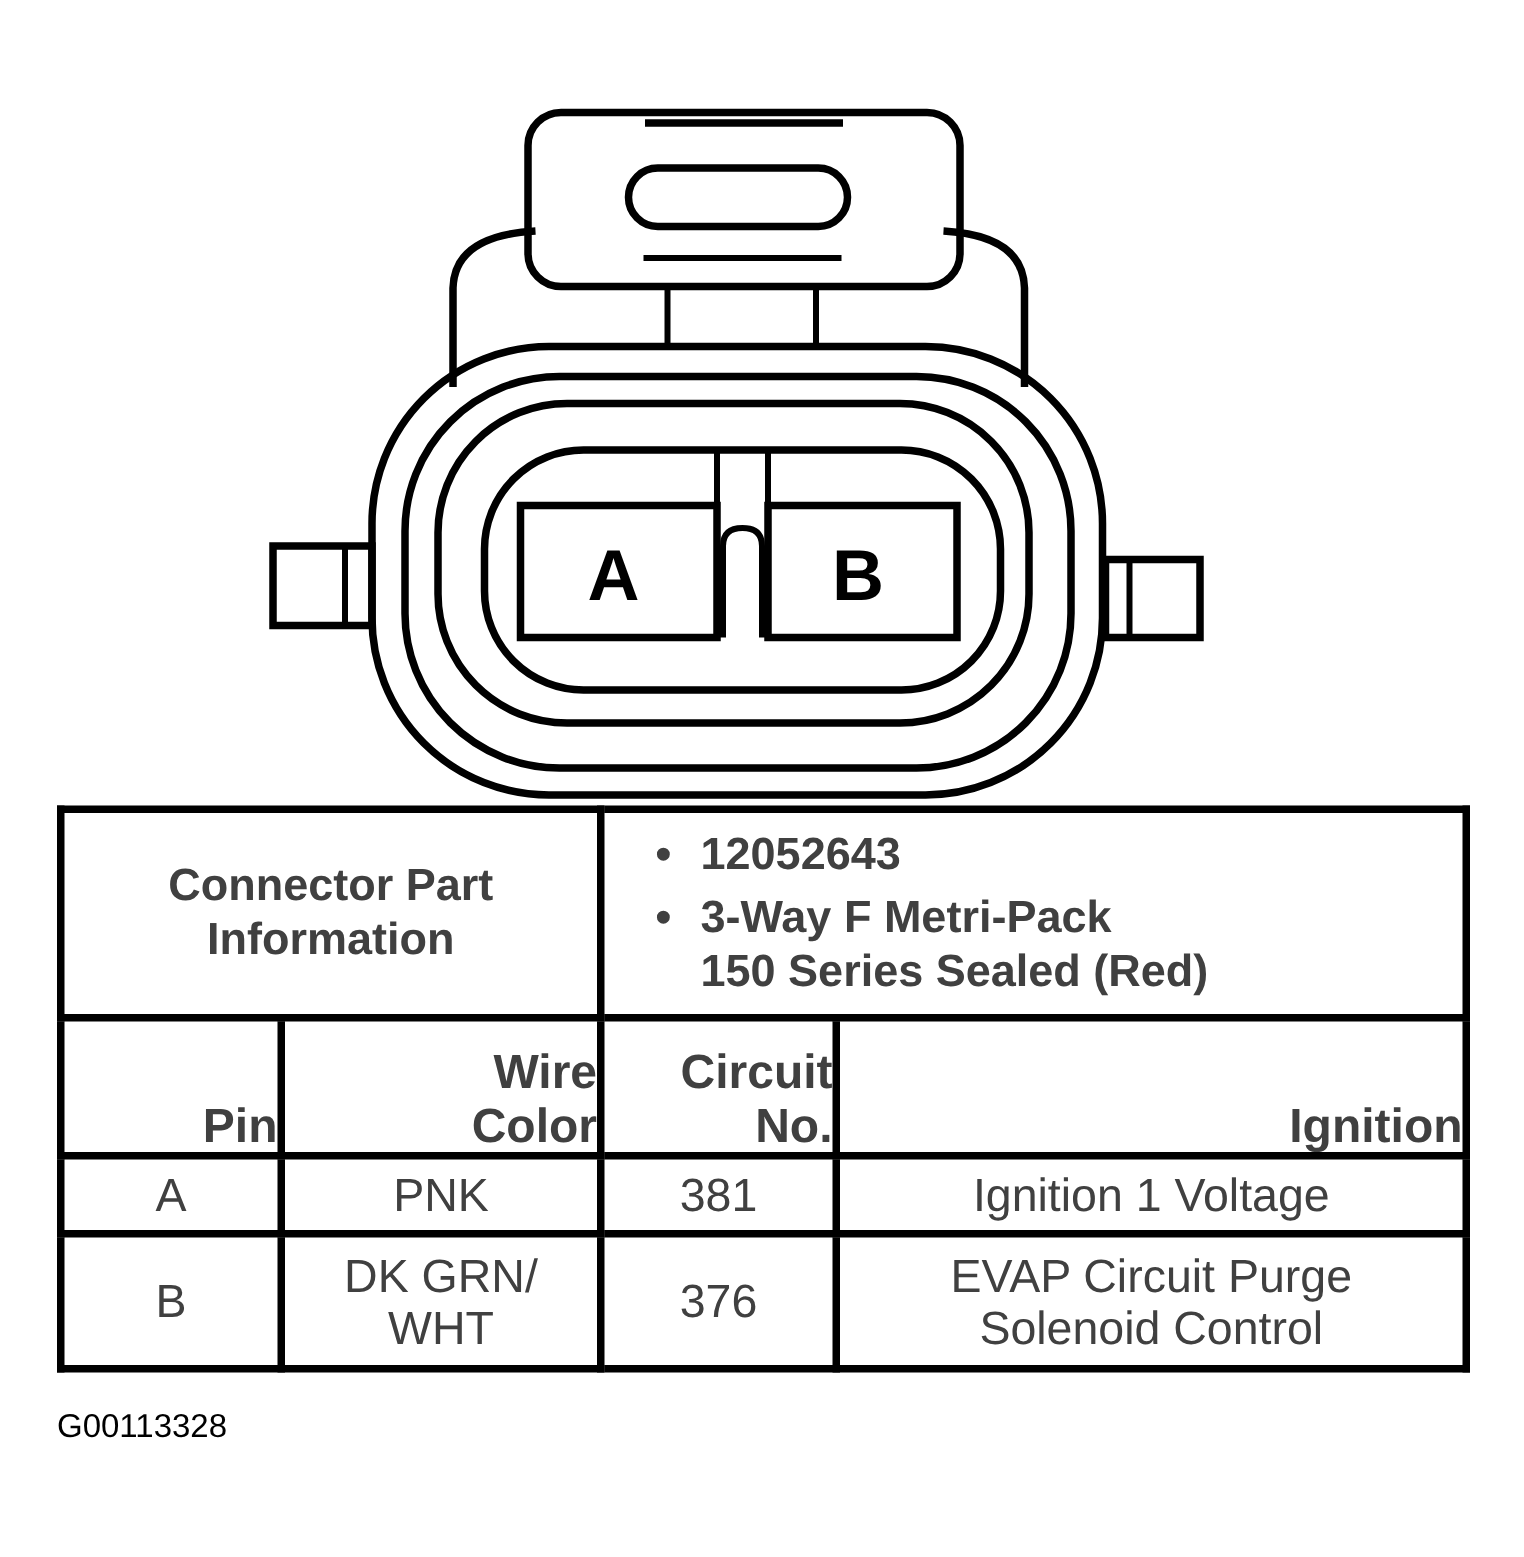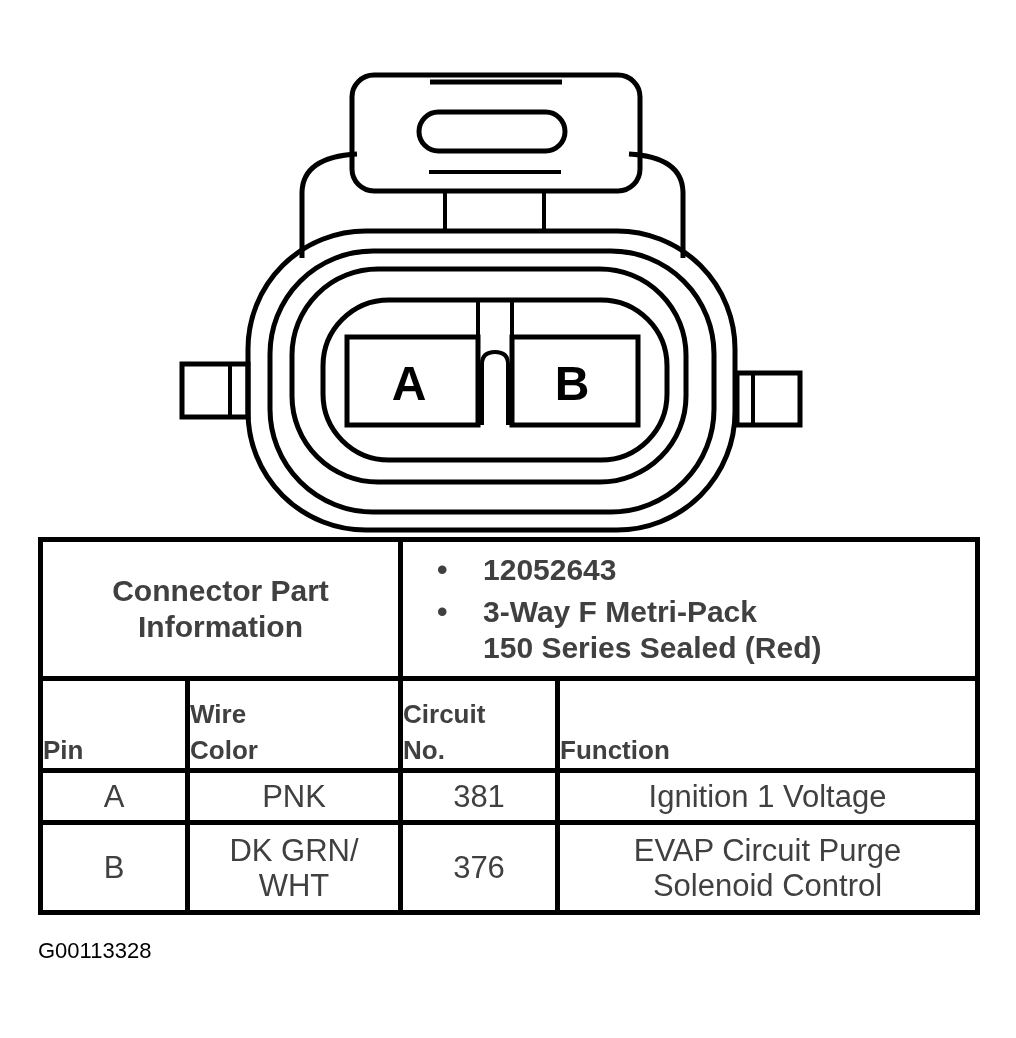--- a/index.html
+++ b/index.html
@@ -31,38 +31,38 @@
   }
   .cell-center { text-align: center; vertical-align: middle; }
   .hdr {
     font-weight: bold;
     font-size: 30px;
     line-height: 36px;
     white-space: pre-line;
   }
   .col-hdr {
     font-weight: bold;
-    font-size: 26px;
+    font-size: 32px;
     line-height: 36px;
     white-space: pre-line;
-    text-align: left;
+    text-align: right;
     vertical-align: bottom;
     padding-bottom: 8px;
   }
   .bullets-cell { vertical-align: middle; }
   ul.bullets { list-style: none; margin: 0; padding: 0 0 0 34px; }
   ul.bullets li {
     display: flex;
     font-weight: bold;
     font-size: 30px;
     line-height: 36px;
     margin: 6px 0;
   }
   ul.bullets .dot { width: 30px; flex: 0 0 30px; }
-  ul.bullets .btxt { white-space: pre-line; margin-left: 16px; }
+  ul.bullets .btxt { white-space: pre-line; }
   .body-cell { font-size: 31px; line-height: 35px; vertical-align: middle; }
   .wrapline { white-space: pre-line; }
   .fn-cell { padding-left: 20px; text-align: center; }
   .caption {
     position: absolute;
     left: 38px;
     top: 938px;
     font-size: 22px;
     color: #000000;
   }
@@ -134,21 +134,21 @@
             </li>
           </ul>
         </td>
       </tr>
       <tr class="r2">
         <td class="col-hdr">Pin</td>
         <td class="col-hdr">Wire
 Color</td>
         <td class="col-hdr">Circuit
 No.</td>
-        <td class="col-hdr">Function</td>
+        <td class="col-hdr">Ignition</td>
       </tr>
       <tr class="r3">
         <td class="body-cell cell-center">A</td>
         <td class="body-cell cell-center wrapline">PNK</td>
         <td class="body-cell cell-center">381</td>
         <td class="body-cell fn-cell wrapline">Ignition 1 Voltage</td>
       </tr>
       <tr class="r4">
         <td class="body-cell cell-center">B</td>
         <td class="body-cell cell-center wrapline">DK GRN/

